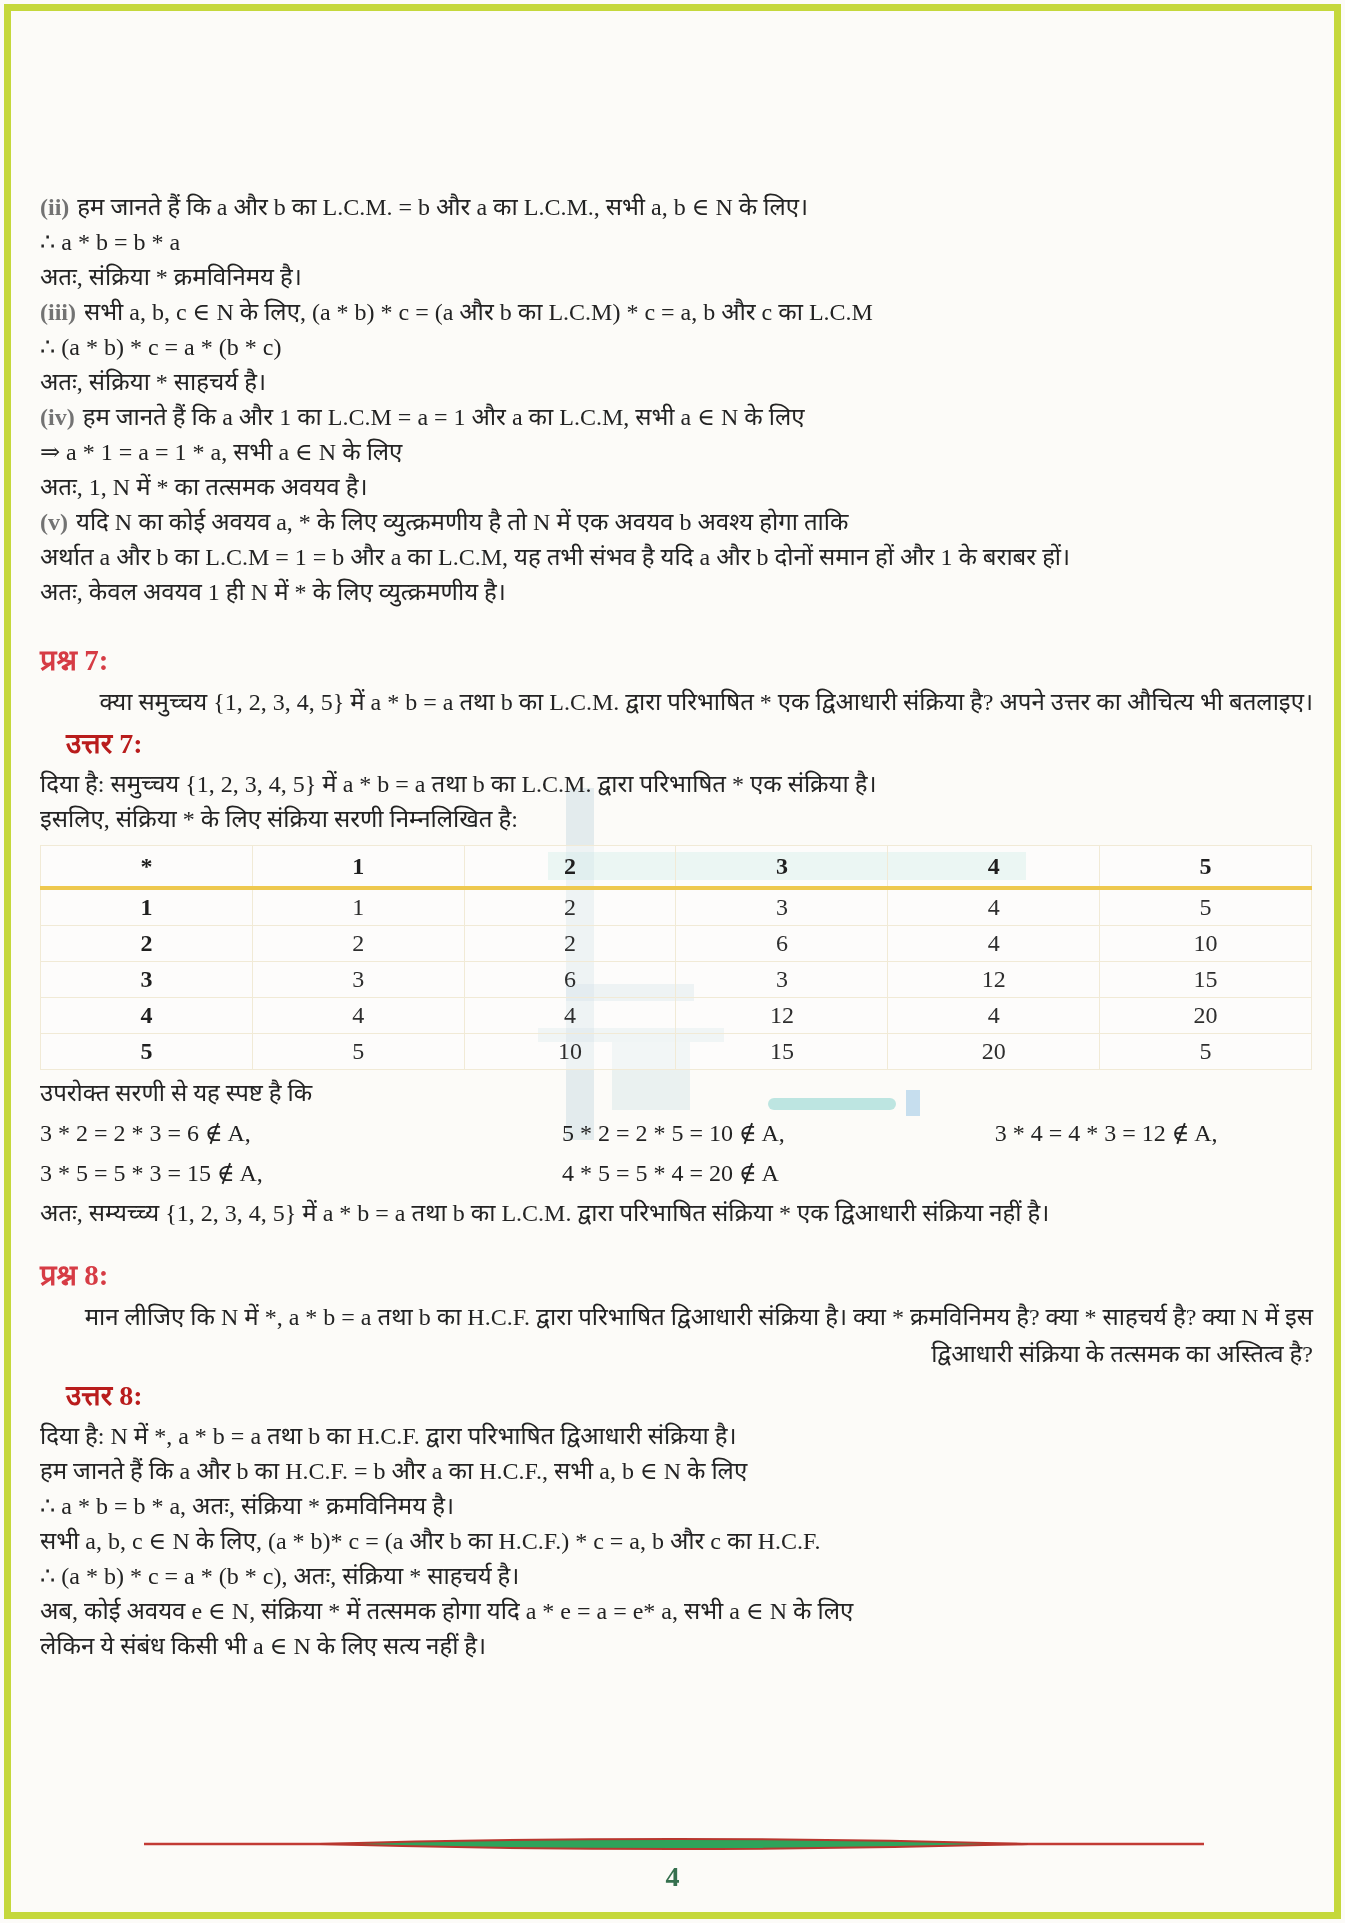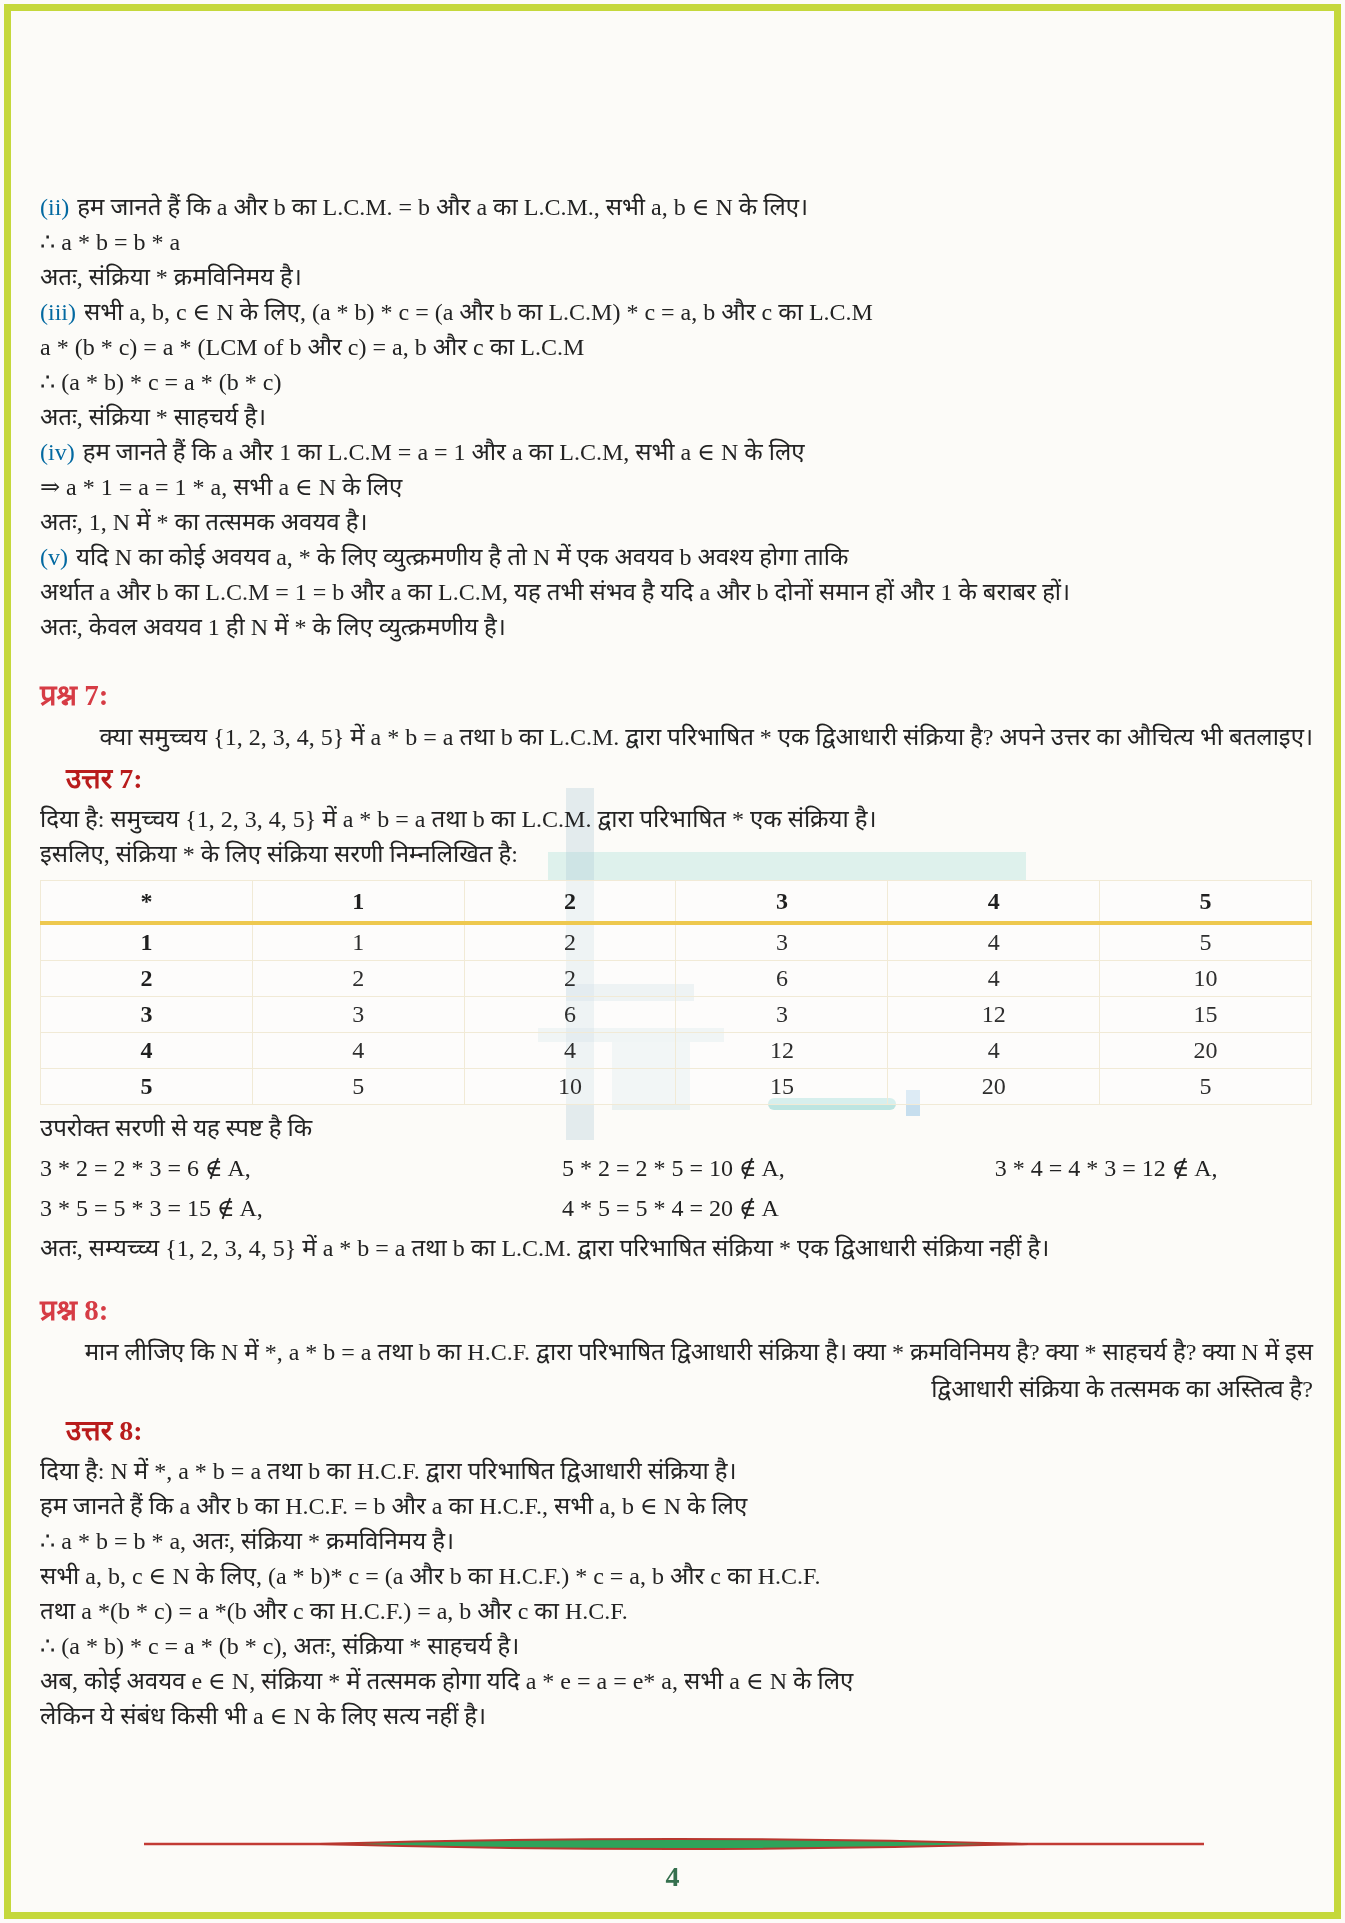--- a/index.html
+++ b/index.html
@@ -21,21 +21,21 @@
     z-index:5;
   }
   .content{
     position:absolute;left:40px;top:190px;right:32px;
     z-index:2;
     color:#232323;
     font-size:24px;
     line-height:35px;
   }
   .line{white-space:nowrap;}
-  .marker{color:#0369a1;font-weight:normal;margin-right:8px;}
+  .marker{color:#737373;font-weight:bold;margin-right:8px;}
   .q-heading{
     color:#d63c45;font-weight:bold;font-size:29px;line-height:40px;
     margin-top:30px;margin-bottom:4px;
   }
   .a-heading{
     color:#b91c1c;font-weight:bold;font-size:28px;line-height:38px;
     margin-left:26px;margin-top:4px;margin-bottom:4px;
   }
   .q-text{line-height:37px;max-width:1280px;text-align:right;}
   .op-table{
@@ -95,21 +95,20 @@
   <div class="watermark wm-wave"></div>
   <div class="watermark wm-tick"></div>
 
   <div class="content">
 
     <div>
       <div class="line"><span class="marker">(ii)</span><span>हम जानते हैं कि a और b का L.C.M. = b और a का L.C.M., सभी a, b ∈ N के लिए।</span></div>
       <div class="line"><span>∴ a * b = b * a</span></div>
       <div class="line"><span>अतः, संक्रिया * क्रमविनिमय है।</span></div>
       <div class="line"><span class="marker">(iii)</span><span>सभी a, b, c ∈ N के लिए, (a * b) * c = (a और b का L.C.M) * c = a, b और c का L.C.M</span></div>
-      <div class="line"><span>a * (b * c) = a * (LCM of b और c) = a, b और c का L.C.M</span></div>
       <div class="line"><span>∴ (a * b) * c = a * (b * c)</span></div>
       <div class="line"><span>अतः, संक्रिया * साहचर्य है।</span></div>
       <div class="line"><span class="marker">(iv)</span><span>हम जानते हैं कि a और 1 का L.C.M = a = 1 और a का L.C.M, सभी a ∈ N के लिए</span></div>
       <div class="line"><span>⇒ a * 1 = a = 1 * a, सभी a ∈ N के लिए</span></div>
       <div class="line"><span>अतः, 1, N में * का तत्समक अवयव है।</span></div>
       <div class="line"><span class="marker">(v)</span><span>यदि N का कोई अवयव a, * के लिए व्युत्क्रमणीय है तो N में एक अवयव b अवश्य होगा ताकि</span></div>
       <div class="line"><span>अर्थात a और b का L.C.M = 1 = b और a का L.C.M, यह तभी संभव है यदि a और b दोनों समान हों और 1 के बराबर हों।</span></div>
       <div class="line"><span>अतः, केवल अवयव 1 ही N में * के लिए व्युत्क्रमणीय है।</span></div>
     </div>
 
@@ -190,21 +189,20 @@
 
     <div class="q-heading" style="margin-top:22px;">प्रश्न 8:</div>
     <div class="q-text">मान लीजिए कि N में *, a * b = a तथा b का H.C.F. द्वारा परिभाषित द्विआधारी संक्रिया है। क्या * क्रमविनिमय है? क्या * साहचर्य है? क्या N में इस द्विआधारी संक्रिया के तत्समक का अस्तित्व है?</div>
 
     <div class="a-heading">उत्तर 8:</div>
     <div>
       <div class="line">दिया है: N में *, a * b = a तथा b का H.C.F. द्वारा परिभाषित द्विआधारी संक्रिया है।</div>
       <div class="line">हम जानते हैं कि a और b का H.C.F. = b और a का H.C.F., सभी a, b ∈ N के लिए</div>
       <div class="line">∴ a * b = b * a, अतः, संक्रिया * क्रमविनिमय है।</div>
       <div class="line">सभी a, b, c ∈ N के लिए, (a * b)* c = (a और b का H.C.F.) * c = a, b और c का H.C.F.</div>
-      <div class="line">तथा a *(b * c) = a *(b और c का H.C.F.) = a, b और c का H.C.F.</div>
       <div class="line">∴ (a * b) * c = a * (b * c), अतः, संक्रिया * साहचर्य है।</div>
       <div class="line">अब, कोई अवयव e ∈ N, संक्रिया * में तत्समक होगा यदि a * e = a = e* a, सभी a ∈ N के लिए</div>
       <div class="line">लेकिन ये संबंध किसी भी a ∈ N के लिए सत्य नहीं है।</div>
     </div>
 
   </div>
 
   <div class="footer">
     <svg class="divider" viewBox="0 0 1064 18" preserveAspectRatio="none">
       <line x1="2" y1="9" x2="1062" y2="9" stroke="#c23b35" stroke-width="2.5"></line>

